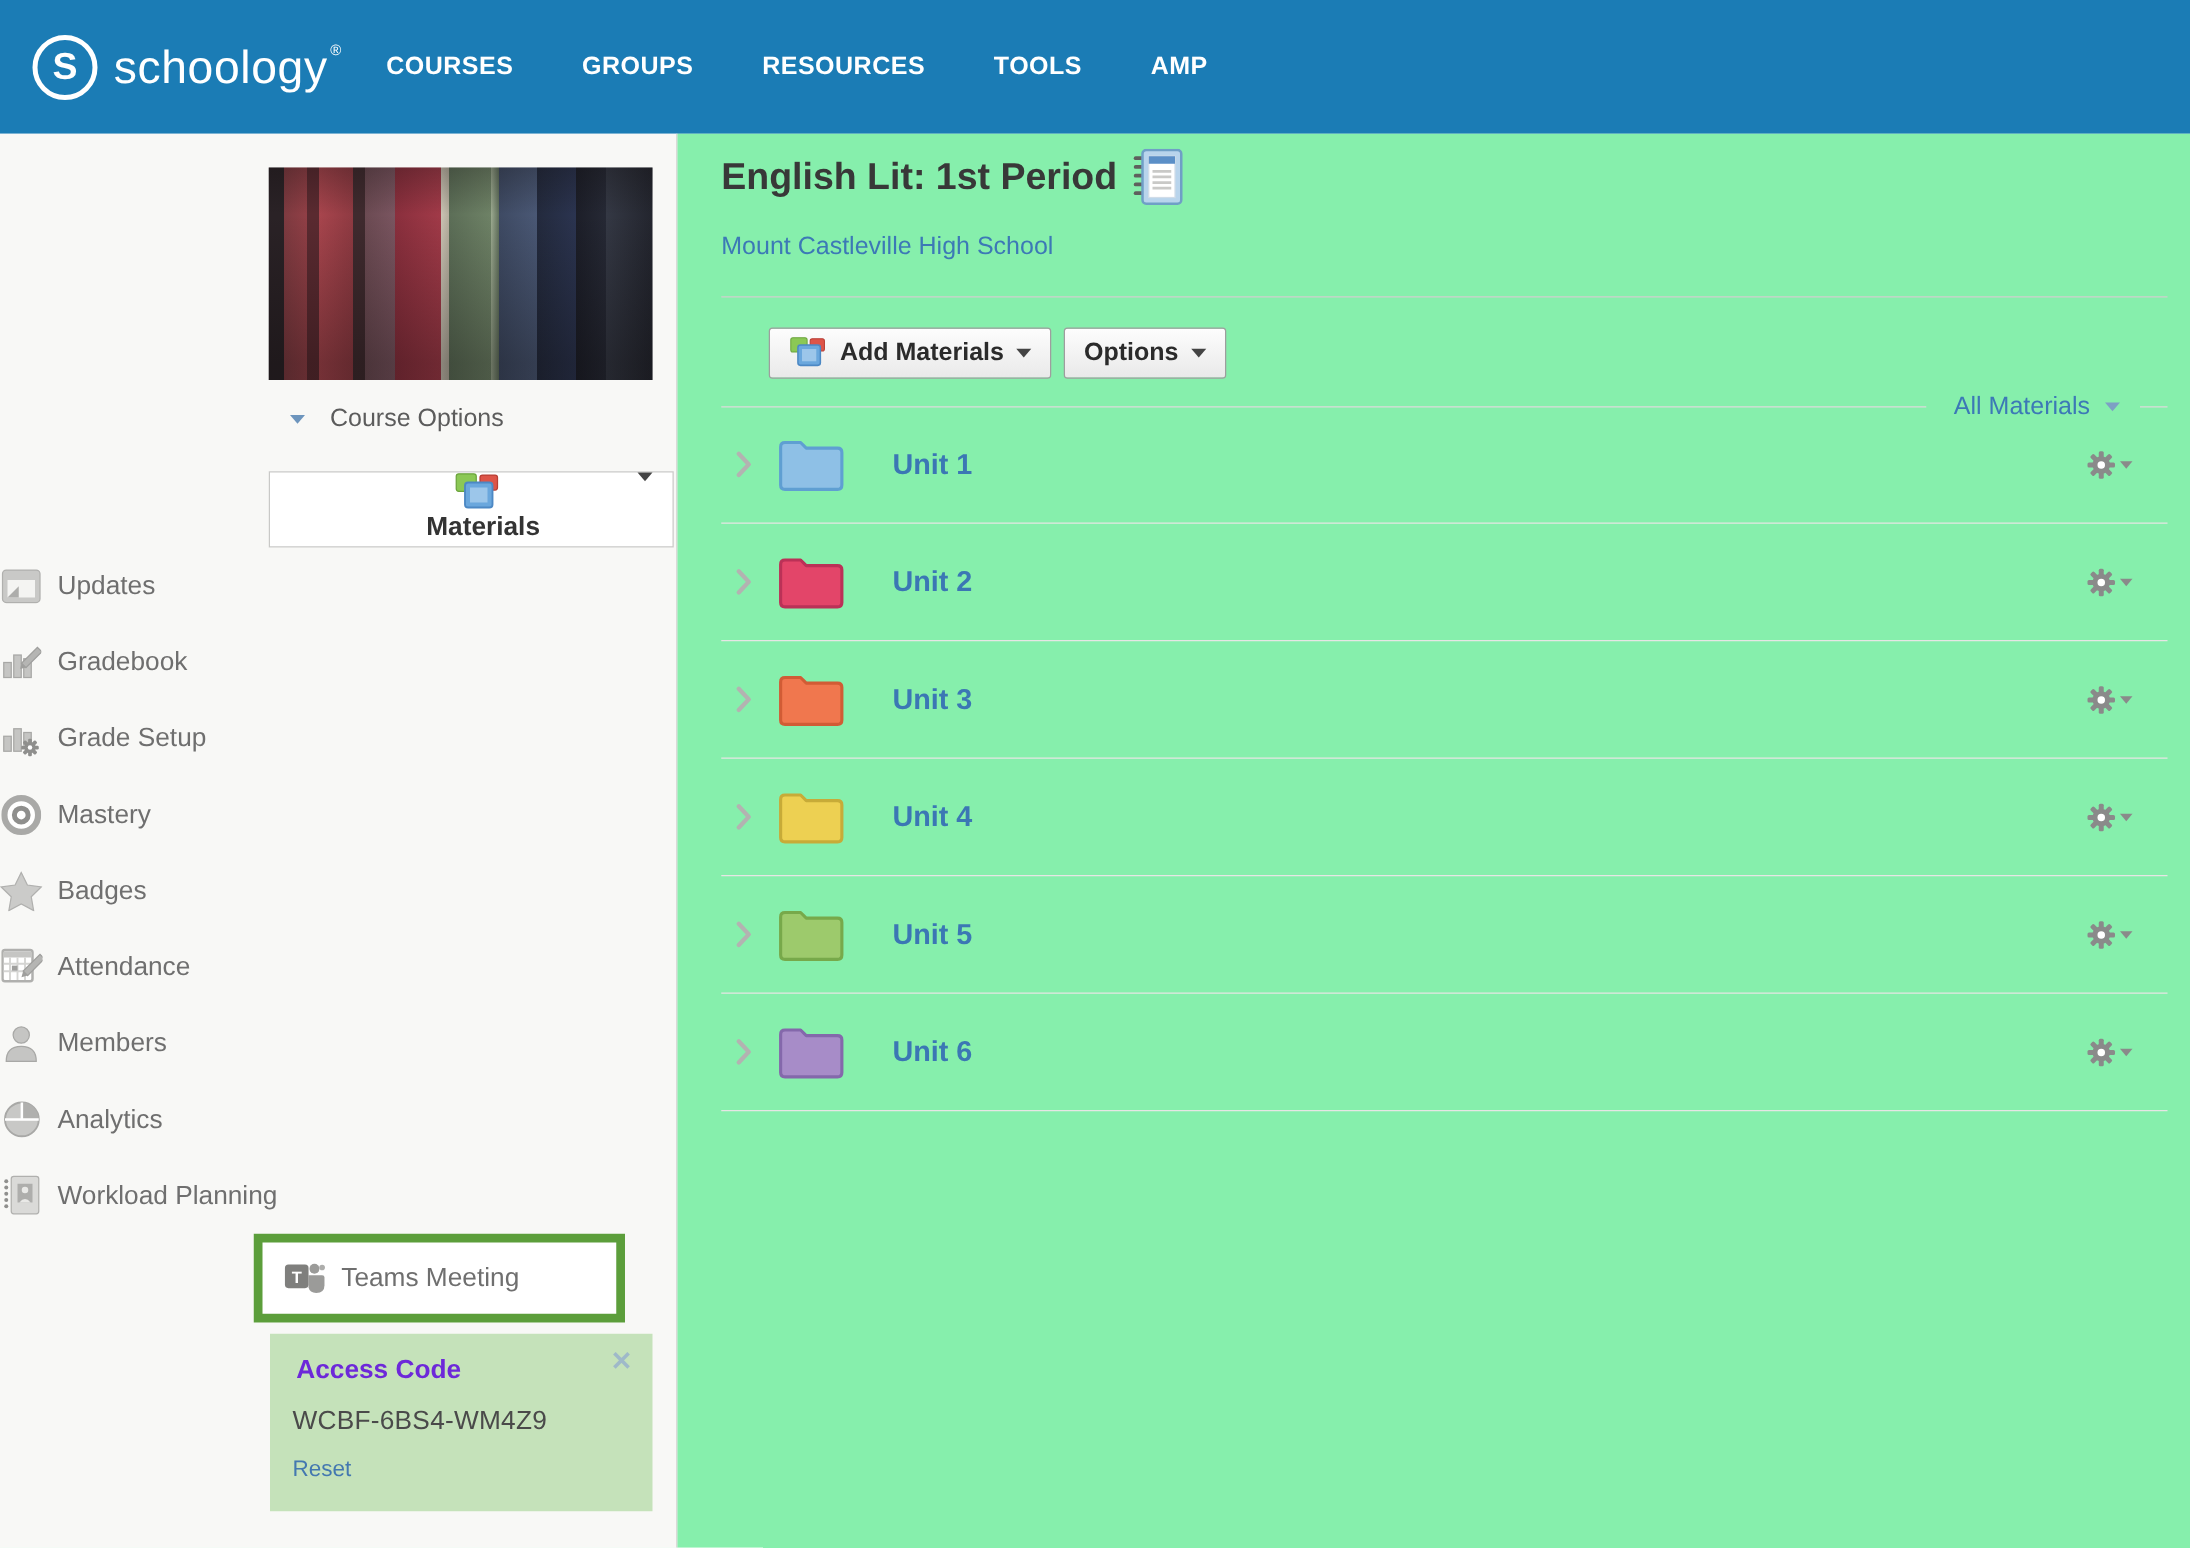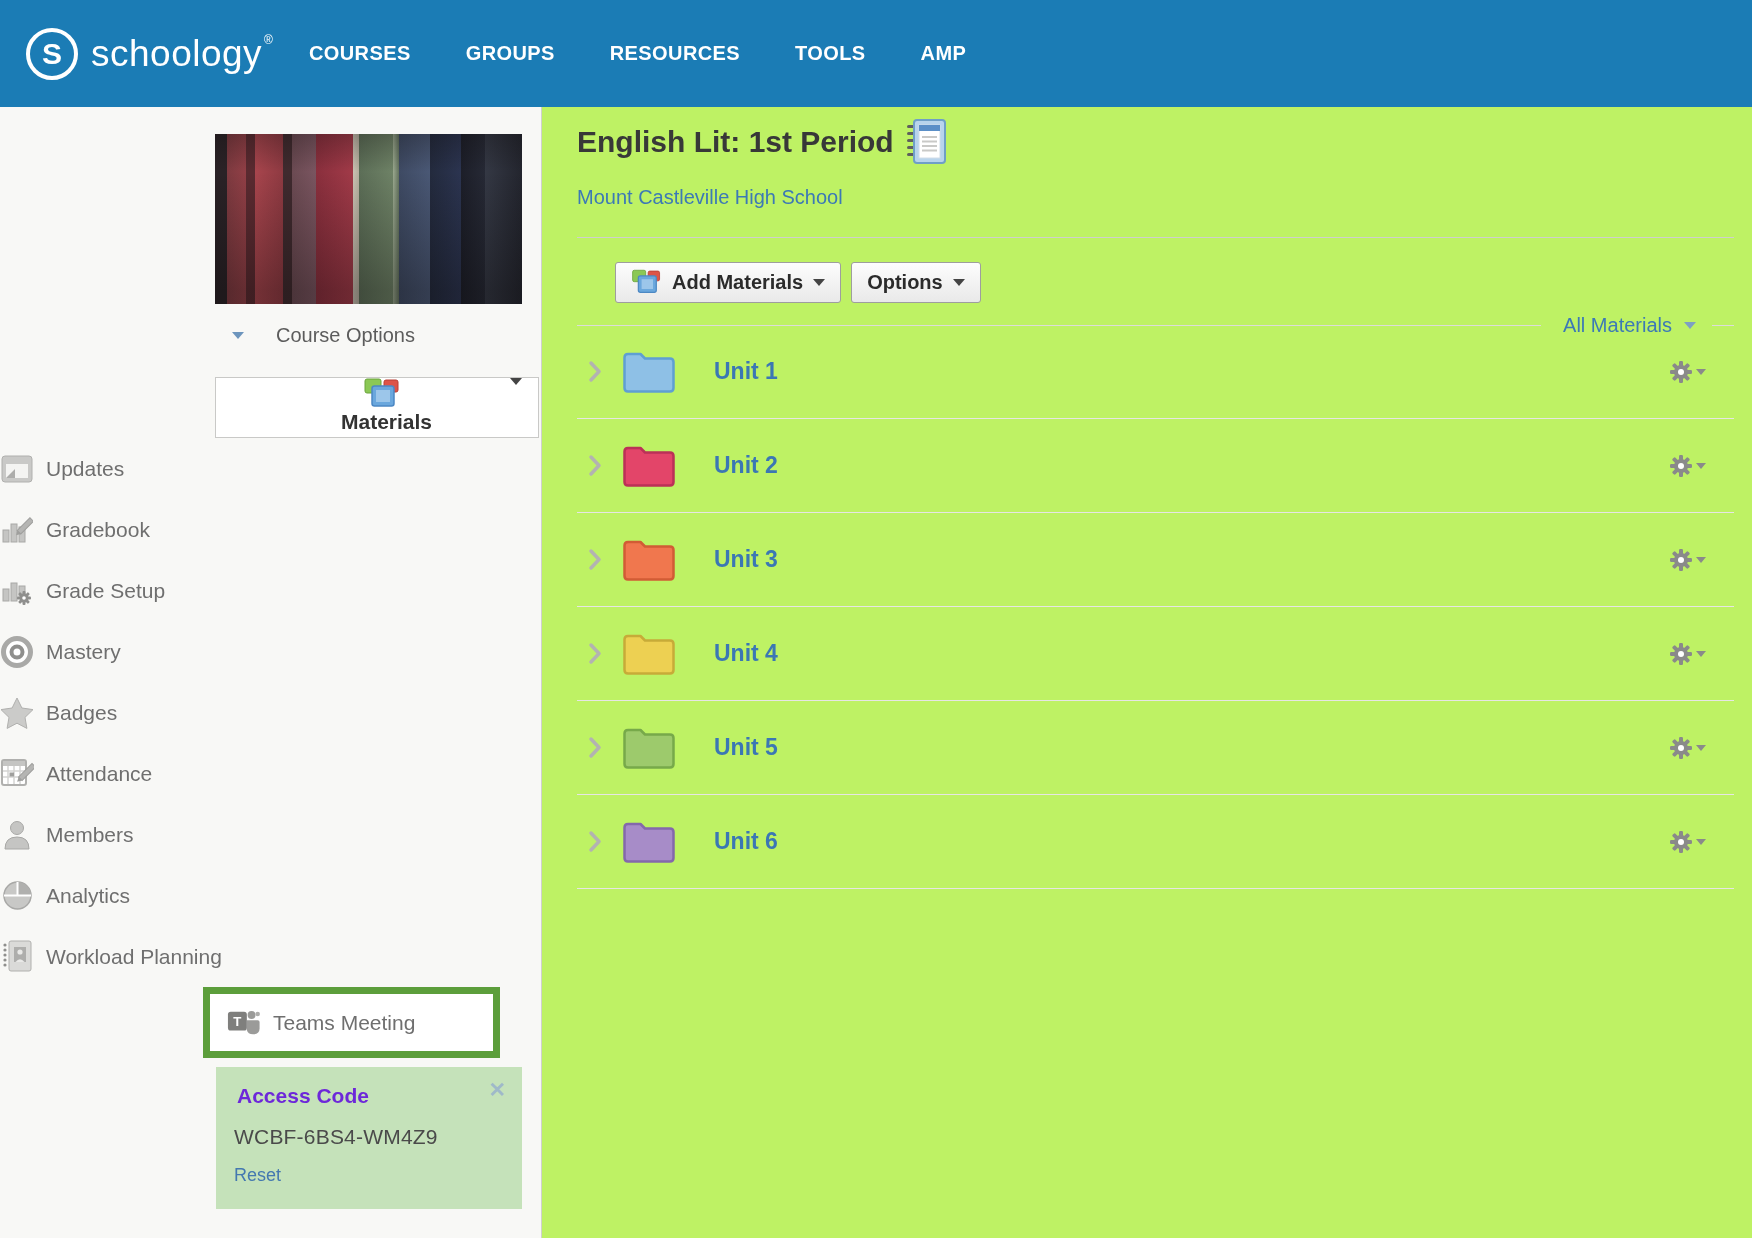--- a/index.html
+++ b/index.html
@@ -12,35 +12,35 @@
   .logo { display:flex; align-items:center; margin-left:26px; cursor:pointer; }
   .logo-circle { width:52px; height:52px; border:4px solid #fff; border-radius:50%; display:flex; align-items:center; justify-content:center; color:#fff; font-size:30px; font-weight:700; }
   .logo-text { color:#fff; font-size:37px; font-weight:500; letter-spacing:.5px; margin-left:13px; }
   .logo-reg { color:#fff; font-size:12px; vertical-align:top; position:relative; top:-14px; margin-left:2px; }
   .nav { display:flex; gap:55px; margin-left:36px;align-items:flex-end; }
   .nav-item { color:#fff; font-size:20px; font-weight:700; letter-spacing:.4px; cursor:pointer; }
 
   
   .content { position:absolute; top:107px; left:0; right:0; bottom:0; display:flex; }
   .sidebar { position:relative; width:542px; flex:0 0 542px; background:#f8f8f6; border-right:1px solid #d0d0ce; }
-  .main { position:relative; flex:1; background:#bef264; }
+  .main { position:relative; flex:1; background:#86efac; }
 
   
   .course-image { position:absolute; left:215px; top:27px; width:307px; height:170px;
     background:
       linear-gradient(180deg, rgba(15,12,12,.28), rgba(15,12,12,0) 22%, rgba(8,6,6,.32) 92%),
       linear-gradient(90deg,
         #2a2226 0%, #2a2226 4%, #7e3a40 4%, #913f46 10%, #5a2a30 10%, #5a2a30 13%,
         #a8454d 13%, #8f3a42 22%, #3f2a2e 22%, #3f2a2e 25%, #6b4a52 25%, #7a5560 33%,
         #8a2f3d 33%, #a13a48 45%, #c9c2b2 45%, #b5ae9e 47%, #5c6e57 47%, #6e8266 58%,
         #9aa88e 58%, #60705c 60%, #3e4a63 60%, #4a5875 70%, #232a3d 70%, #2b3450 80%,
         #1c1e28 80%, #262935 88%, #343844 88%, #23252e 100%);
   }
   .course-options { position:absolute; left:215px; top:213px; height:30px; display:flex; align-items:center; padding-left:17px; cursor:pointer; }
-  .course-options .label { font-size:20px; color:#5c5c5c; margin-left:32px; }
+  .course-options .label { font-size:20px; color:#5c5c5c; margin-left:20px; }
   .materials-box { position:absolute; left:215px; top:270px; width:324px; height:61px; background:#fff; border:1px solid #c9c9c7; display:flex; align-items:center; padding-left:10px; cursor:pointer;flex-direction:column; }
   .materials-box .mi-icon { width:38px; display:flex; justify-content:center; }
   .materials-box .label { font-size:21px; font-weight:700; color:#333; margin-left:9px; }
   .materials-box .caret { position:absolute; right:16px; }
 
   .menu { position:absolute; left:0; top:331px; width:100%; list-style:none; }
   .menu-item { height:61px; display:flex; align-items:center; cursor:pointer; color:#6f6f6f; }
   .mi-icon { width:34px; display:flex; justify-content:center; align-items:center; }
   .mi-label { font-size:21px; margin-left:12px; white-space:nowrap; }
   .menu-item.highlighted { margin-left:203px; padding-left:17px; width:297px; height:71px; background:#fff; border:7px solid #5c9e3b; }

